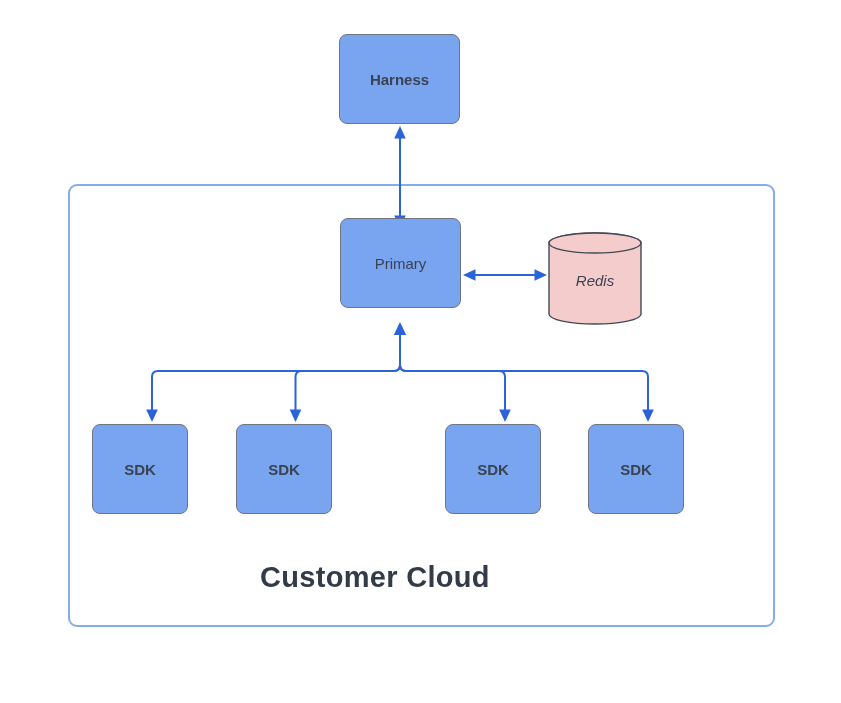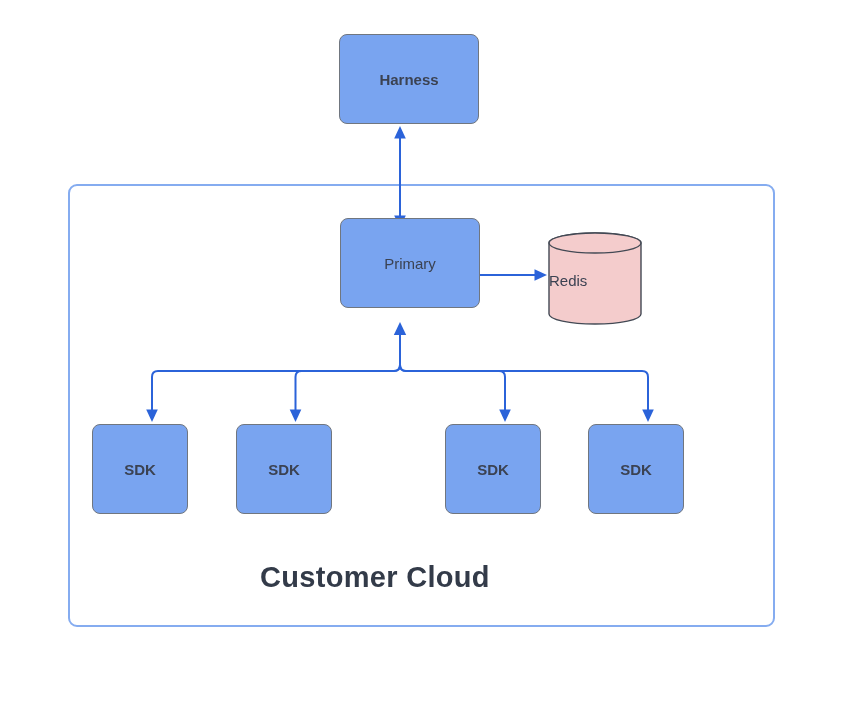--- a/index.html
+++ b/index.html
@@ -33,21 +33,21 @@
     width: 320px;
     text-align: center;
     font-size: 29px;
     font-weight: bold;
     color: var(--container-label, #333B49);
     z-index: 2;
     letter-spacing: 0.3px;
   }
   .node {
     position: absolute;
-    width: 140px;
+    width: 121px;
     height: 90px;
     background: var(--node-fill, #79A4F0);
     border: 1.5px solid var(--node-border, #70767F);
     border-radius: 8px;
     box-sizing: border-box;
     display: flex;
     align-items: center;
     justify-content: center;
     color: var(--node-text, #3B4252);
     font-size: 15px;
@@ -80,24 +80,25 @@
   .cyl {
     fill: var(--cylinder-fill, #F4CCCC);
     stroke: var(--cylinder-border, #434954);
     stroke-width: 1.4;
   }
   .redis-label {
     position: absolute;
     left: 549px;
     top: 272px;
     width: 92px;
-    text-align: left;
+    text-align: center;
     font-size: 15px;
     color: var(--node-text, #3B4252);
     z-index: 3;
+    font-style: italic;
   }
 </style>
 </head>
 <body style="background: rgb(255, 255, 255);">
 
 <div class="container-frame"></div>
 <div class="container-label">Customer Cloud</div>
 
 <div class="node bold" id="node-harness">
   <span>Harness</span>

